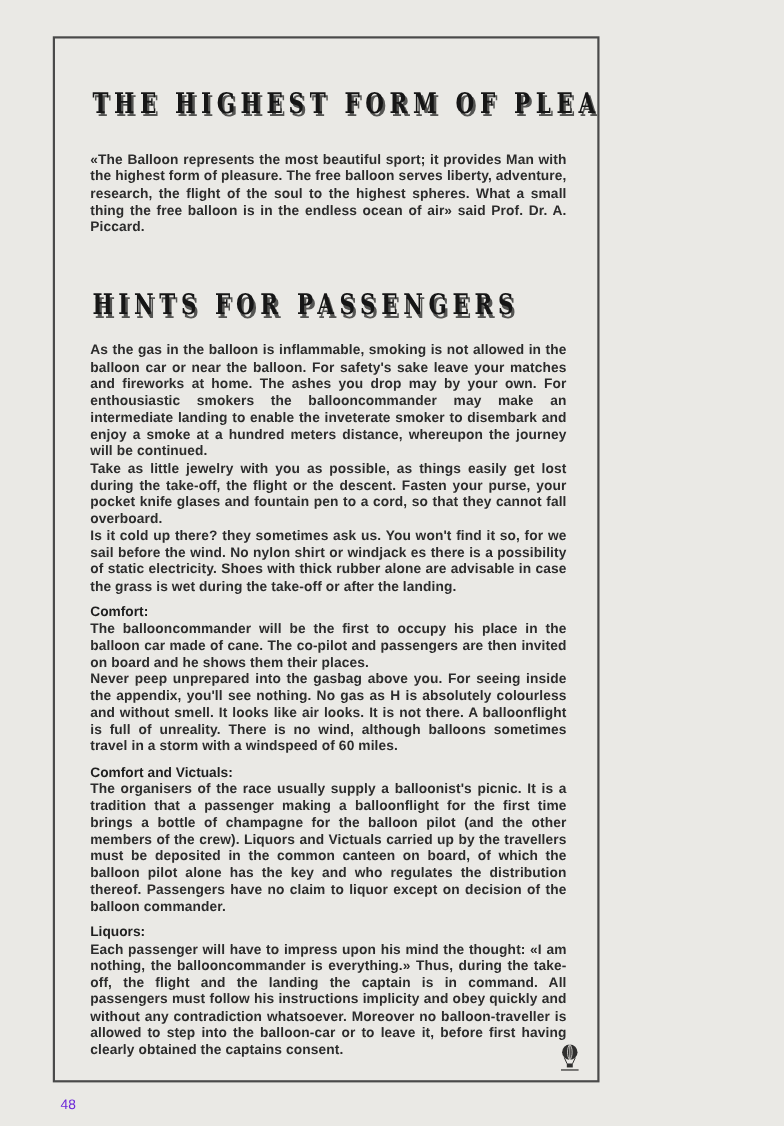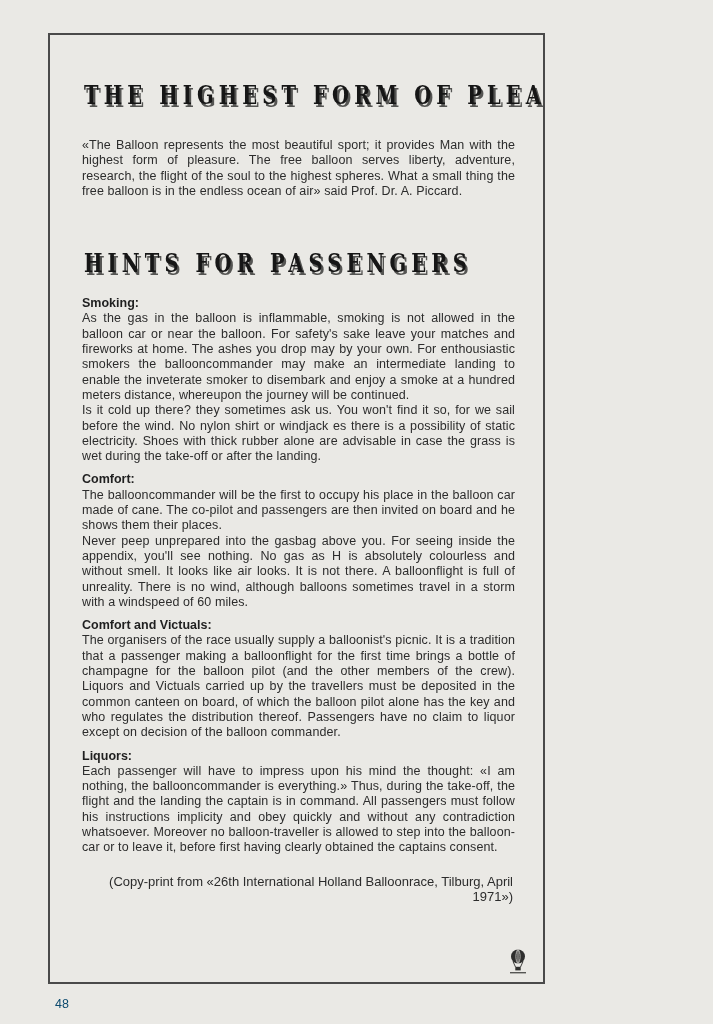--- a/index.html
+++ b/index.html
@@ -40,20 +40,21 @@
   }
   .title-main { margin: 0 0 30px 2px; }
   .title-hints { margin: 50px 0 20px 2px; }
   p.bodytext {
     font-size: 12.5px;
     line-height: 15.3px;
     text-align: justify;
     margin: 0;
     letter-spacing: 0.1px;
     color: #2c2c2c;
+    font-weight: bold;
   }
   .sec-head {
     font-size: 12.5px;
     line-height: 15.3px;
     font-weight: 700;
     margin: 8px 0 0 0;
     color: #1f1f1f;
   }
   .intro { margin-bottom: 0; }
   .credit {
@@ -69,40 +70,40 @@
     right: 13px;
     bottom: 7px;
     width: 24px;
     height: 27px;
   }
   .page-number {
     position: absolute;
     left: 55px;
     top: 997px;
     font-size: 12.5px;
-    color: #0c4a6e;
+    color: #6d28d9;
   }
 </style>
 </head>
 <body>
 
 <div class="page-frame">
 
   <div class="display-title title-main">THE HIGHEST FORM OF PLEASURE</div>
 
   <p class="bodytext intro">«The Balloon represents the most beautiful sport; it provides Man with the highest form of pleasure. The free balloon serves liberty, adventure, research, the flight of the soul to the highest spheres. What a small thing the free balloon is in the endless ocean of air» said Prof. Dr. A. Piccard.</p>
 
   <div class="display-title title-hints">HINTS FOR PASSENGERS</div>
 
   <div>
-    <div class="sec-head">Smoking:</div>
     <p class="bodytext">As the gas in the balloon is inflammable, smoking is not allowed in the balloon car or near the balloon. For safety's sake leave your matches and fireworks at home. The ashes you drop may by your own. For enthousiastic smokers the ballooncommander may make an intermediate landing to enable the inveterate smoker to disembark and enjoy a smoke at a hundred meters distance, whereupon the journey will be continued.</p>
   </div>
 
   <div>
+    <p class="bodytext">Take as little jewelry with you as possible, as things easily get lost during the take-off, the flight or the descent. Fasten your purse, your pocket knife glases and fountain pen to a cord, so that they cannot fall overboard.</p>
   </div>
 
   <div>
     <p class="bodytext">Is it cold up there? they sometimes ask us. You won't find it so, for we sail before the wind. No nylon shirt or windjack es there is a possibility of static electricity. Shoes with thick rubber alone are advisable in case the grass is wet during the take-off or after the landing.</p>
   </div>
 
   <div>
     <div class="sec-head">Comfort:</div>
     <p class="bodytext">The ballooncommander will be the first to occupy his place in the balloon car made of cane. The co-pilot and passengers are then invited on board and he shows them their places.</p>
   </div>

